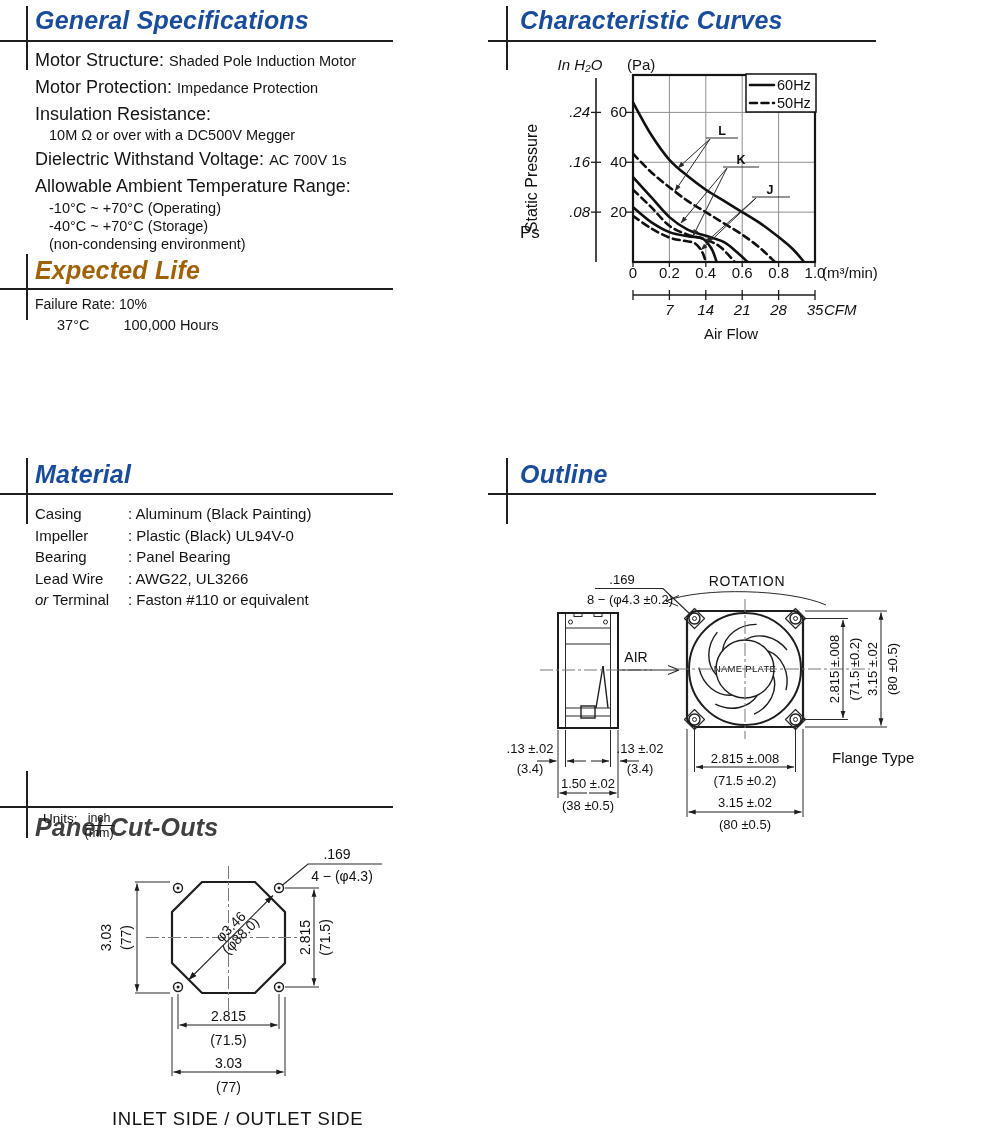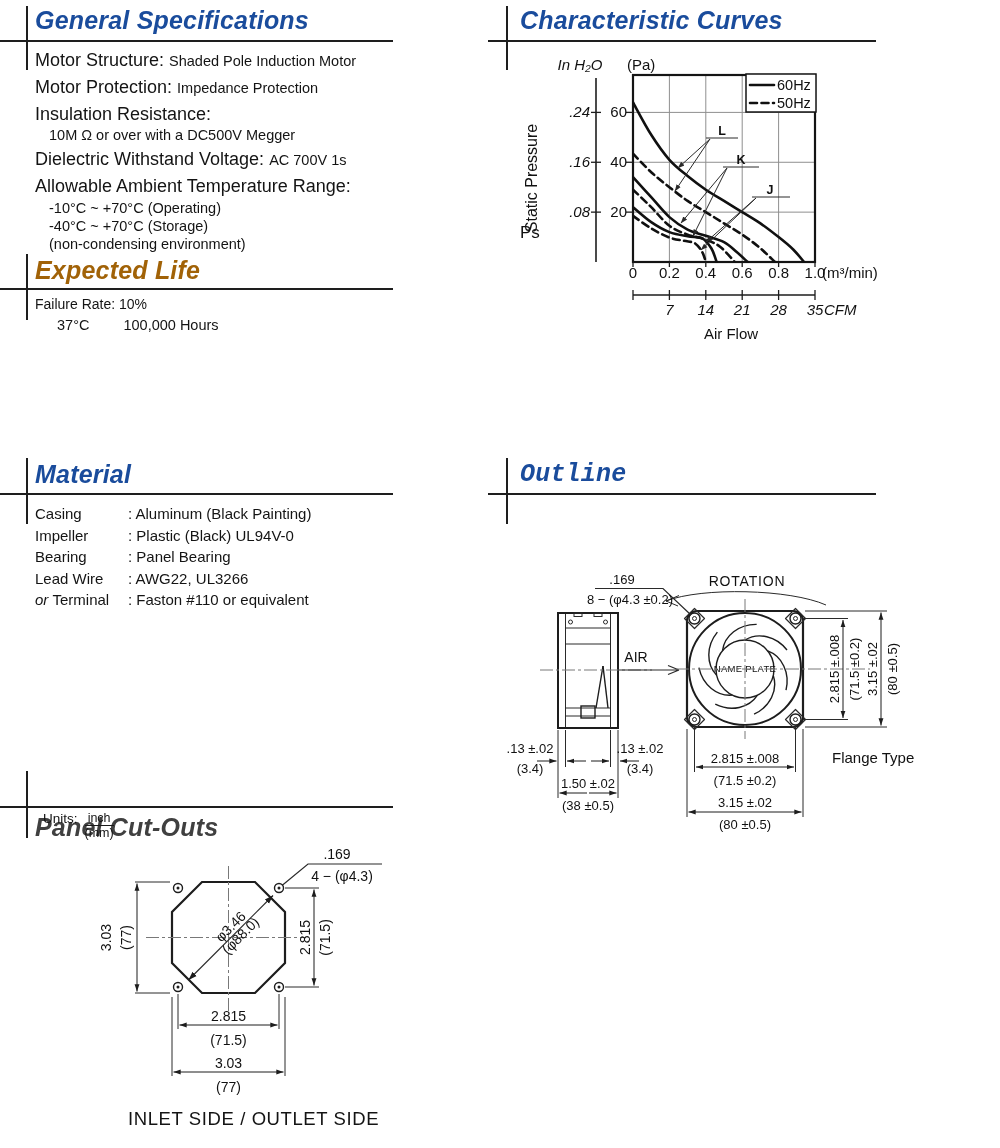--- a/index.html
+++ b/index.html
@@ -17,21 +17,21 @@
   .exp-sub{font-size:14.5px;margin-top:2px;}
   .exp-temp{display:inline-block;margin-left:22px;}
   .exp-hours{display:inline-block;margin-left:30px;}
   .mat-table{position:absolute;left:35px;top:503px;width:400px;font-size:15px;}
   .mat-row{display:flex;line-height:21.5px;}
   .mat-name{width:93px;flex:0 0 93px;}
   .mat-prefix{font-style:italic;}
   .units-block{position:absolute;left:43px;top:811px;display:flex;align-items:flex-start;font-size:13.5px;}
   .units-frac{display:inline-block;text-align:center;font-size:12.5px;line-height:14px;margin-left:7px;}
   .units-num{display:block;border-bottom:1.2px solid #1a1a1a;padding:0 2px;}
-  .footer-label{position:absolute;left:128px;top:1108px;font-size:18.5px;letter-spacing:.6px;text-align:right;}
+  .footer-label{position:absolute;left:112px;top:1108px;font-size:18.5px;letter-spacing:.6px;text-align:right;}
   svg{position:absolute;overflow:visible;}
   svg text{font-family:"Liberation Sans",sans-serif;fill:#111;}
   .line22{fill:none;stroke:#1d1d1d;stroke-width:2.2;}
   .line2{fill:none;stroke:#1d1d1d;stroke-width:2;}
   .line14{fill:none;stroke:#1d1d1d;stroke-width:1.4;}
   .thin{fill:none;stroke:#2a2a2a;stroke-width:1;}
   .thin12{fill:none;stroke:#2a2a2a;stroke-width:1.2;}
   .dim{fill:none;stroke:#1d1d1d;stroke-width:1;}
   .cl{fill:none;stroke:#787878;stroke-width:1;stroke-dasharray:13 3 3 3;}
   .grid{stroke:#8f8f8f;stroke-width:1;}
@@ -61,21 +61,21 @@
   <div class="vbar" style="left:506px;top:6px;height:64px;"></div>
 
   <div class="sec-title" style="left: 35px; top: 256px; color: #a16207;">Expected Life</div>
   <div class="rule" style="left:0;top:288px;width:393px;"></div>
   <div class="vbar" style="left:26px;top:254px;height:66px;"></div>
 
   <div class="sec-title" style="left: 35px; top: 460px; color: rgb(26, 76, 156);">Material</div>
   <div class="rule" style="left:0;top:493px;width:393px;"></div>
   <div class="vbar" style="left:26px;top:458px;height:66px;"></div>
 
-  <div class="sec-title" style="left: 520px; top: 460px; color: rgb(26, 76, 156); font-family: Liberation Mono, monospace;">Outline</div>
+  <div class="sec-title" style="left: 520px; top: 460px; color: rgb(26, 76, 156);">Outline</div>
   <div class="rule" style="left:488px;top:493px;width:388px;"></div>
   <div class="vbar" style="left:506px;top:458px;height:66px;"></div>
 
   <div class="sec-title" style="left: 35px; top: 773px; color: #404040; margin-top: 40px;">Panel Cut-Outs</div>
   <div class="rule" style="left:0;top:806px;width:393px;"></div>
   <div class="vbar" style="left:26px;top:771px;height:67px;"></div>
 
   <div class="spec-list">
     <div class="spec-line"><span>Motor Structure:</span> <span class="spec-value">Shaded Pole Induction Motor</span></div>
     <div class="spec-line"><span>Motor Protection:</span> <span class="spec-value">Impedance Protection</span></div>

